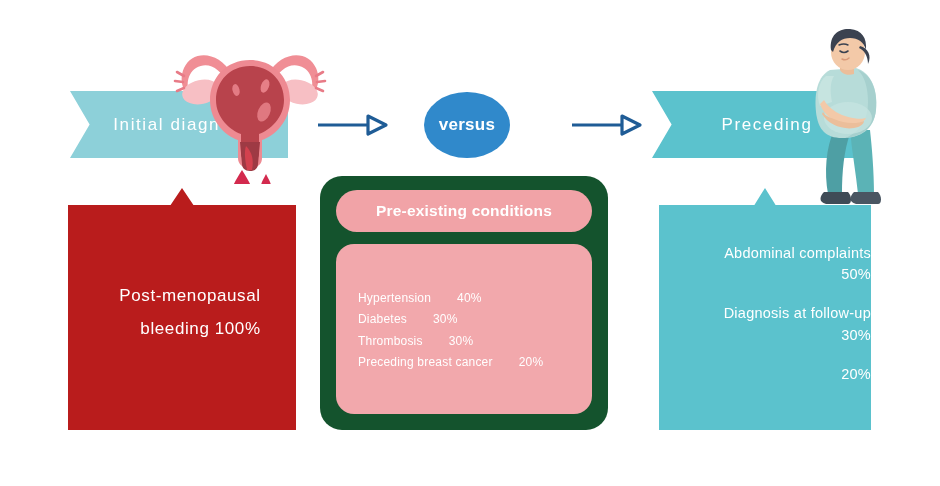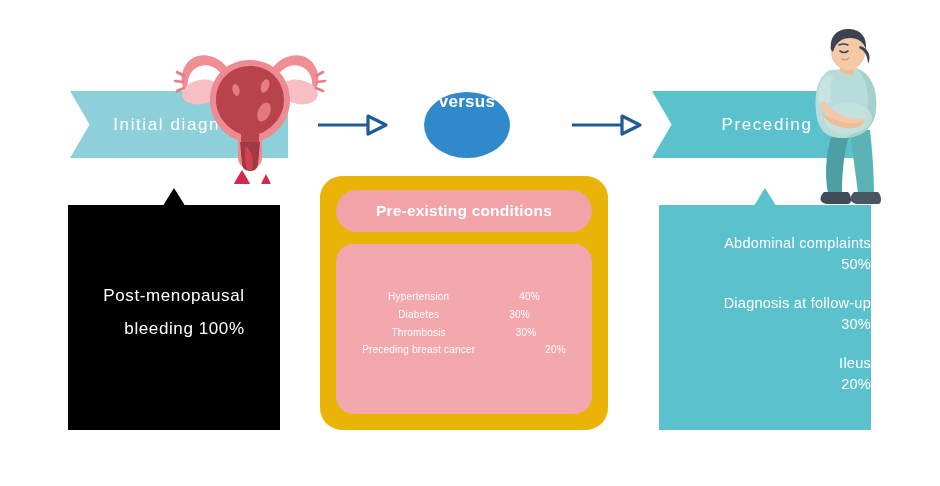--- a/index.html
+++ b/index.html
@@ -63,20 +63,21 @@
   
   .versus {
     position: absolute;
     left: 424px;
     top: 92px;
     width: 86px;
     height: 66px;
     background: #3089CB;
     border-radius: 44px / 34px;
     display: flex;
+    align-items: center;
     justify-content: center;
     color: #ffffff;
     font-weight: bold;
     font-size: 17px;
     letter-spacing: 0.3px;
   }
 
   
   .panel {
     position: absolute;
@@ -85,22 +86,23 @@
     display: flex;
     flex-direction: column;
     align-items: center;
     justify-content: center;
     color: #ffffff;
     text-align: right;
   }
   .panel-left {
     left: 68px;
     top: 188px;
-    background: #000000;
+    background: #b91c1c;
     clip-path: polygon(0% 7%, 45% 7%, 50% 0%, 55% 7%, 100% 7%, 100% 100%, 0% 100%);
+    padding-left: 16px;
   }
   .panel-right {
     left: 659px;
     top: 188px;
     background: #5BC2CD;
     clip-path: polygon(0% 7%, 45% 7%, 50% 0%, 55% 7%, 100% 7%, 100% 100%, 0% 100%);
   }
   .panel-left-text {
     font-size: 17px;
     line-height: 1.95;
@@ -124,21 +126,21 @@
     letter-spacing: 0.25px;
   }
 
   
   .mid-card {
     position: absolute;
     left: 320px;
     top: 176px;
     width: 288px;
     height: 254px;
-    background: #eab308;
+    background: #14532d;
     border-radius: 22px;
     padding: 14px 16px;
     box-sizing: border-box;
   }
   .mid-header {
     width: 100%;
     height: 42px;
     background: #F1A3A7;
     border-radius: 21px;
     display: flex;
@@ -153,26 +155,25 @@
     margin-top: 12px;
     width: 100%;
     height: 170px;
     background: #F2A8AC;
     border-radius: 18px;
     padding: 44px 22px 0 22px;
     box-sizing: border-box;
   }
   .cond-row {
     display: flex;
-    justify-content: center;
-    color: #ffffff;
-    font-size: 10px;
+    justify-content: flex-start;
+    color: #ffffff;
+    font-size: 12px;
     line-height: 1.78;
     letter-spacing: 0.2px;
-    gap: 44px;
   }
   .cond-pct { margin-left: 26px; }
 
   
   .illus {
     position: absolute;
     pointer-events: none;
   }
   .uterus { left: 170px; top: 24px; width: 160px; height: 160px; }
   .person { left: 796px; top: 26px; width: 118px; height: 186px; }
@@ -239,21 +240,20 @@
     <div class="panel-right-list">
       <div class="rc-item">
         <div class="rc-name">Abdominal complaints</div>
         <div class="rc-pct">50%</div>
       </div>
       <div class="rc-item">
         <div class="rc-name">Diagnosis at follow-up</div>
         <div class="rc-pct">30%</div>
       </div>
       <div class="rc-item">
-        <div class="rc-name">Ileus</div>
         <div class="rc-pct">20%</div>
       </div>
     </div>
   </div>
 
   <svg class="illus uterus" viewBox="0 0 160 160">
 
     <path d="M62 50 C48 26 22 26 14 44 C8 58 14 72 26 76 C14 68 16 50 26 44 C38 37 50 44 58 60 Z" fill="#F08E95"></path>
     <path d="M98 50 C112 26 138 26 146 44 C152 58 146 72 134 76 C146 68 144 50 134 44 C122 37 110 44 102 60 Z" fill="#F08E95"></path>
 

